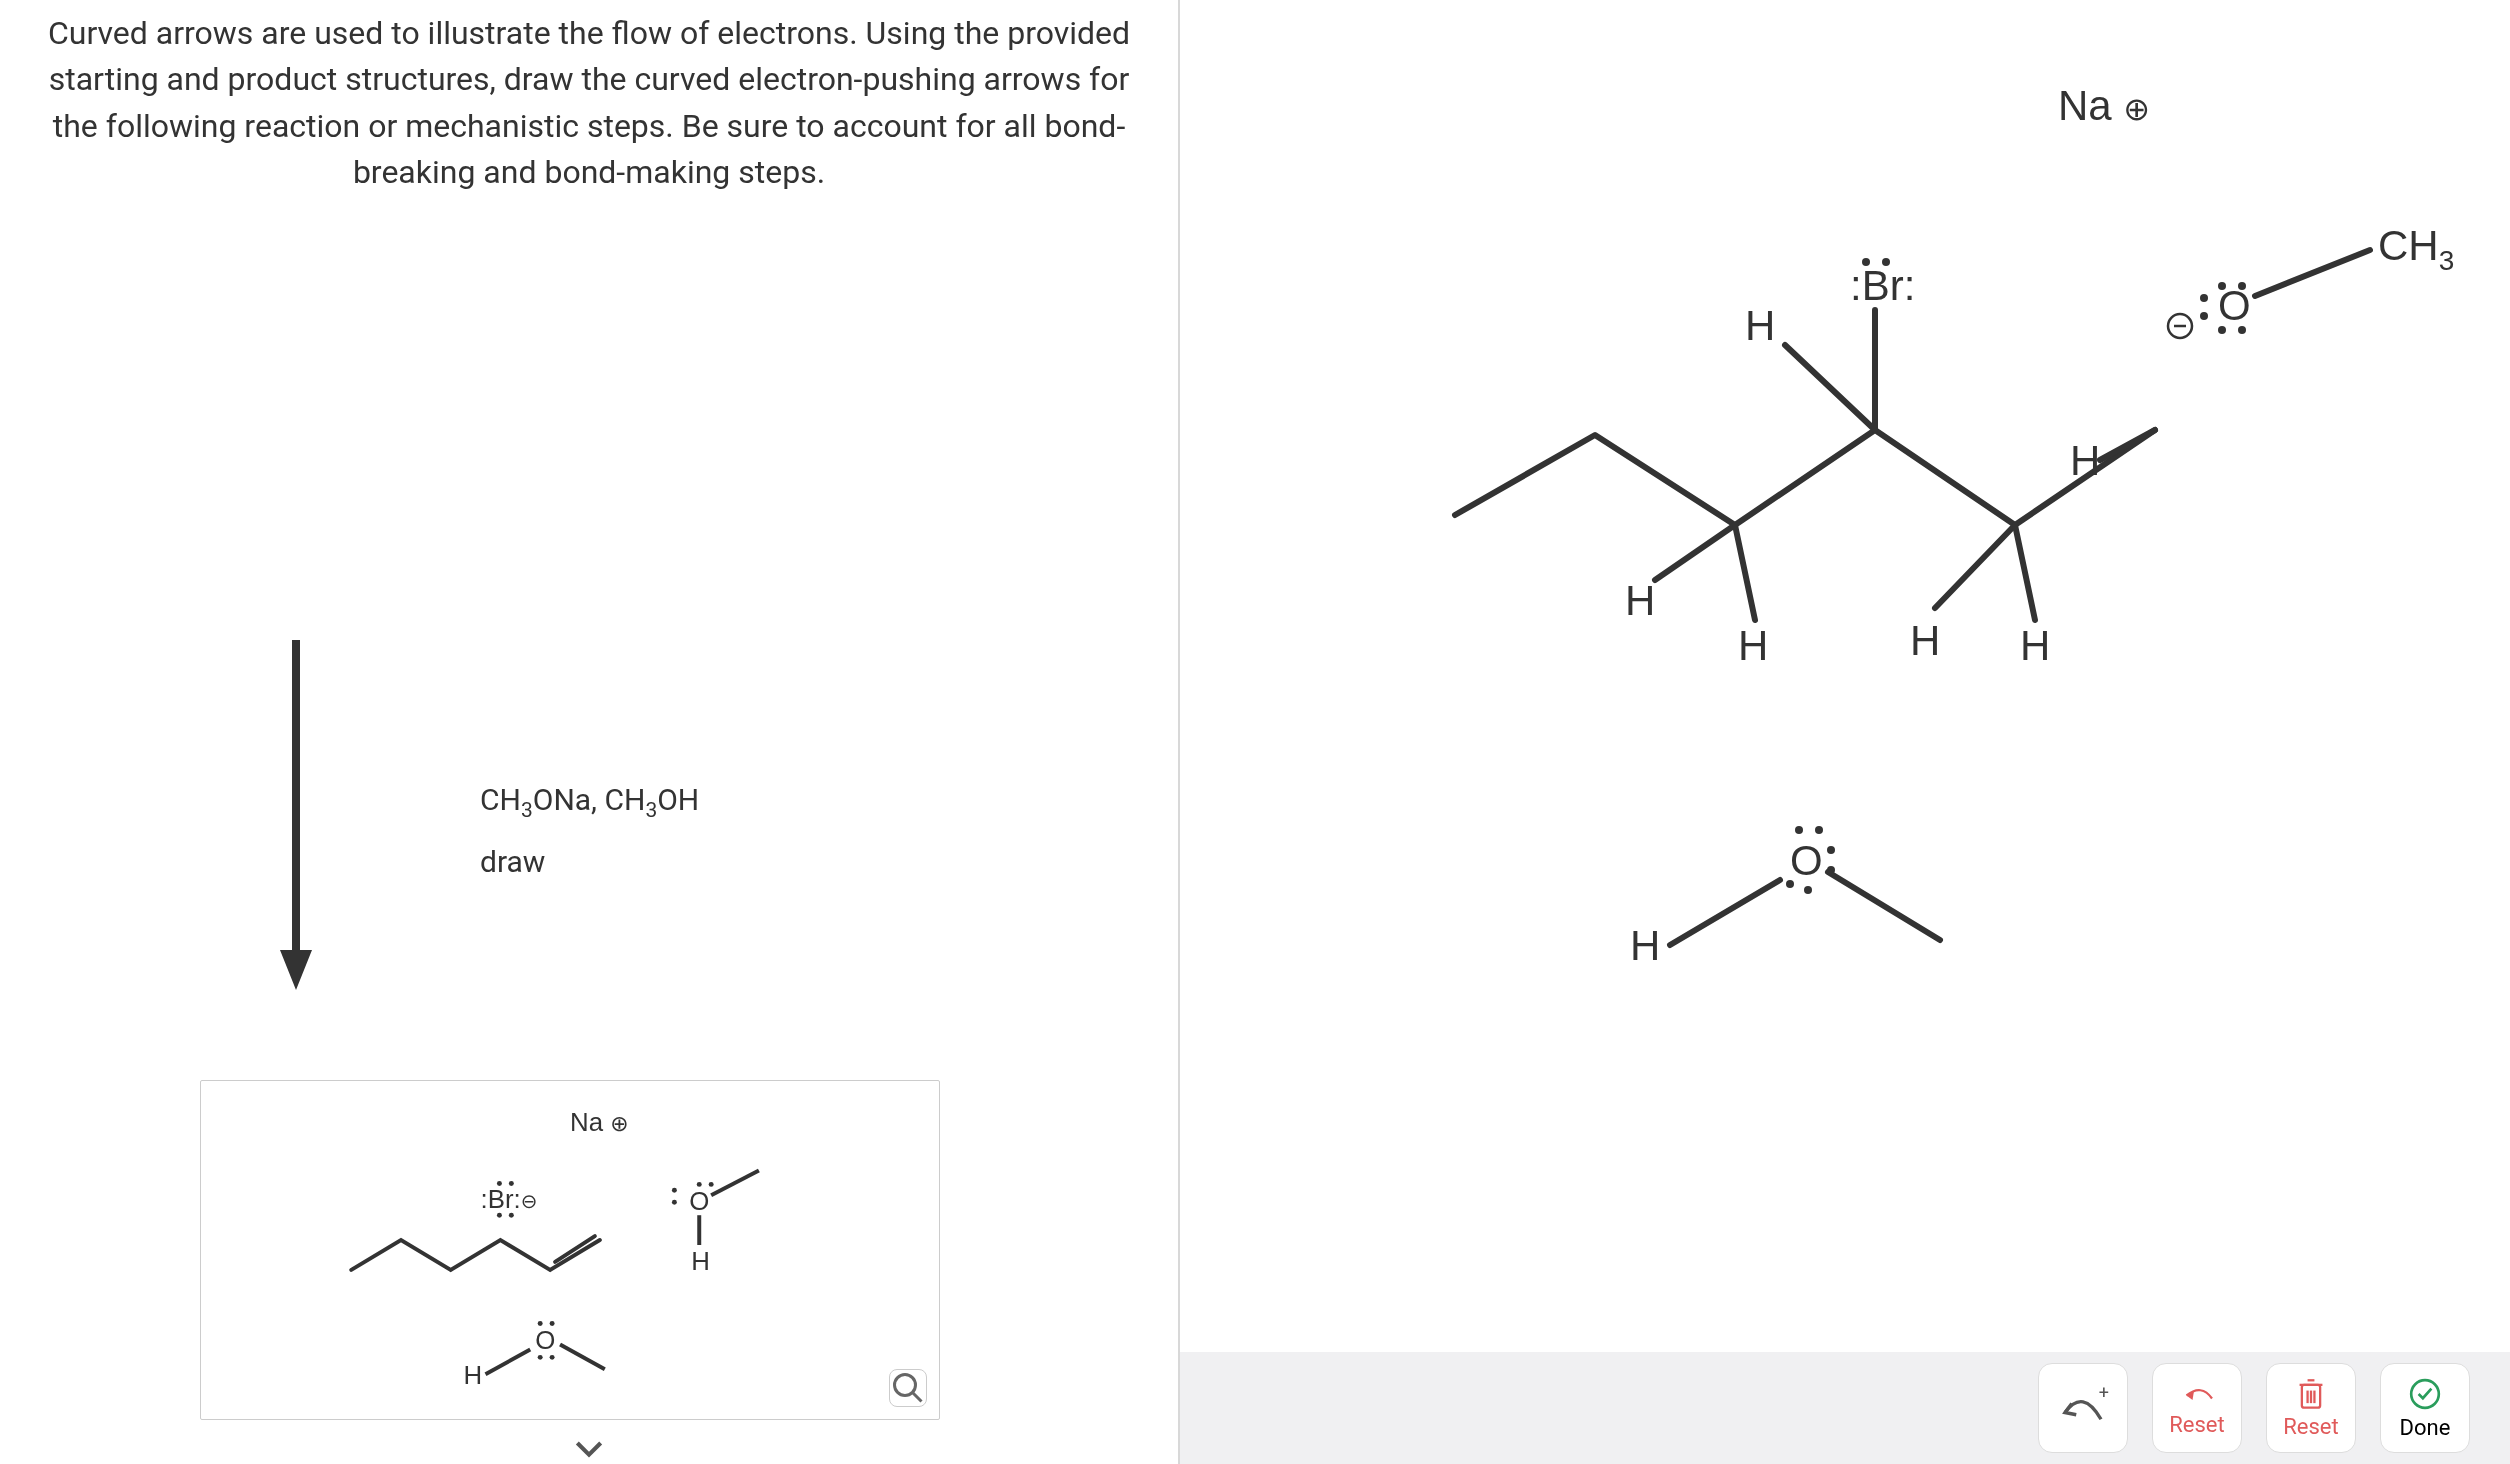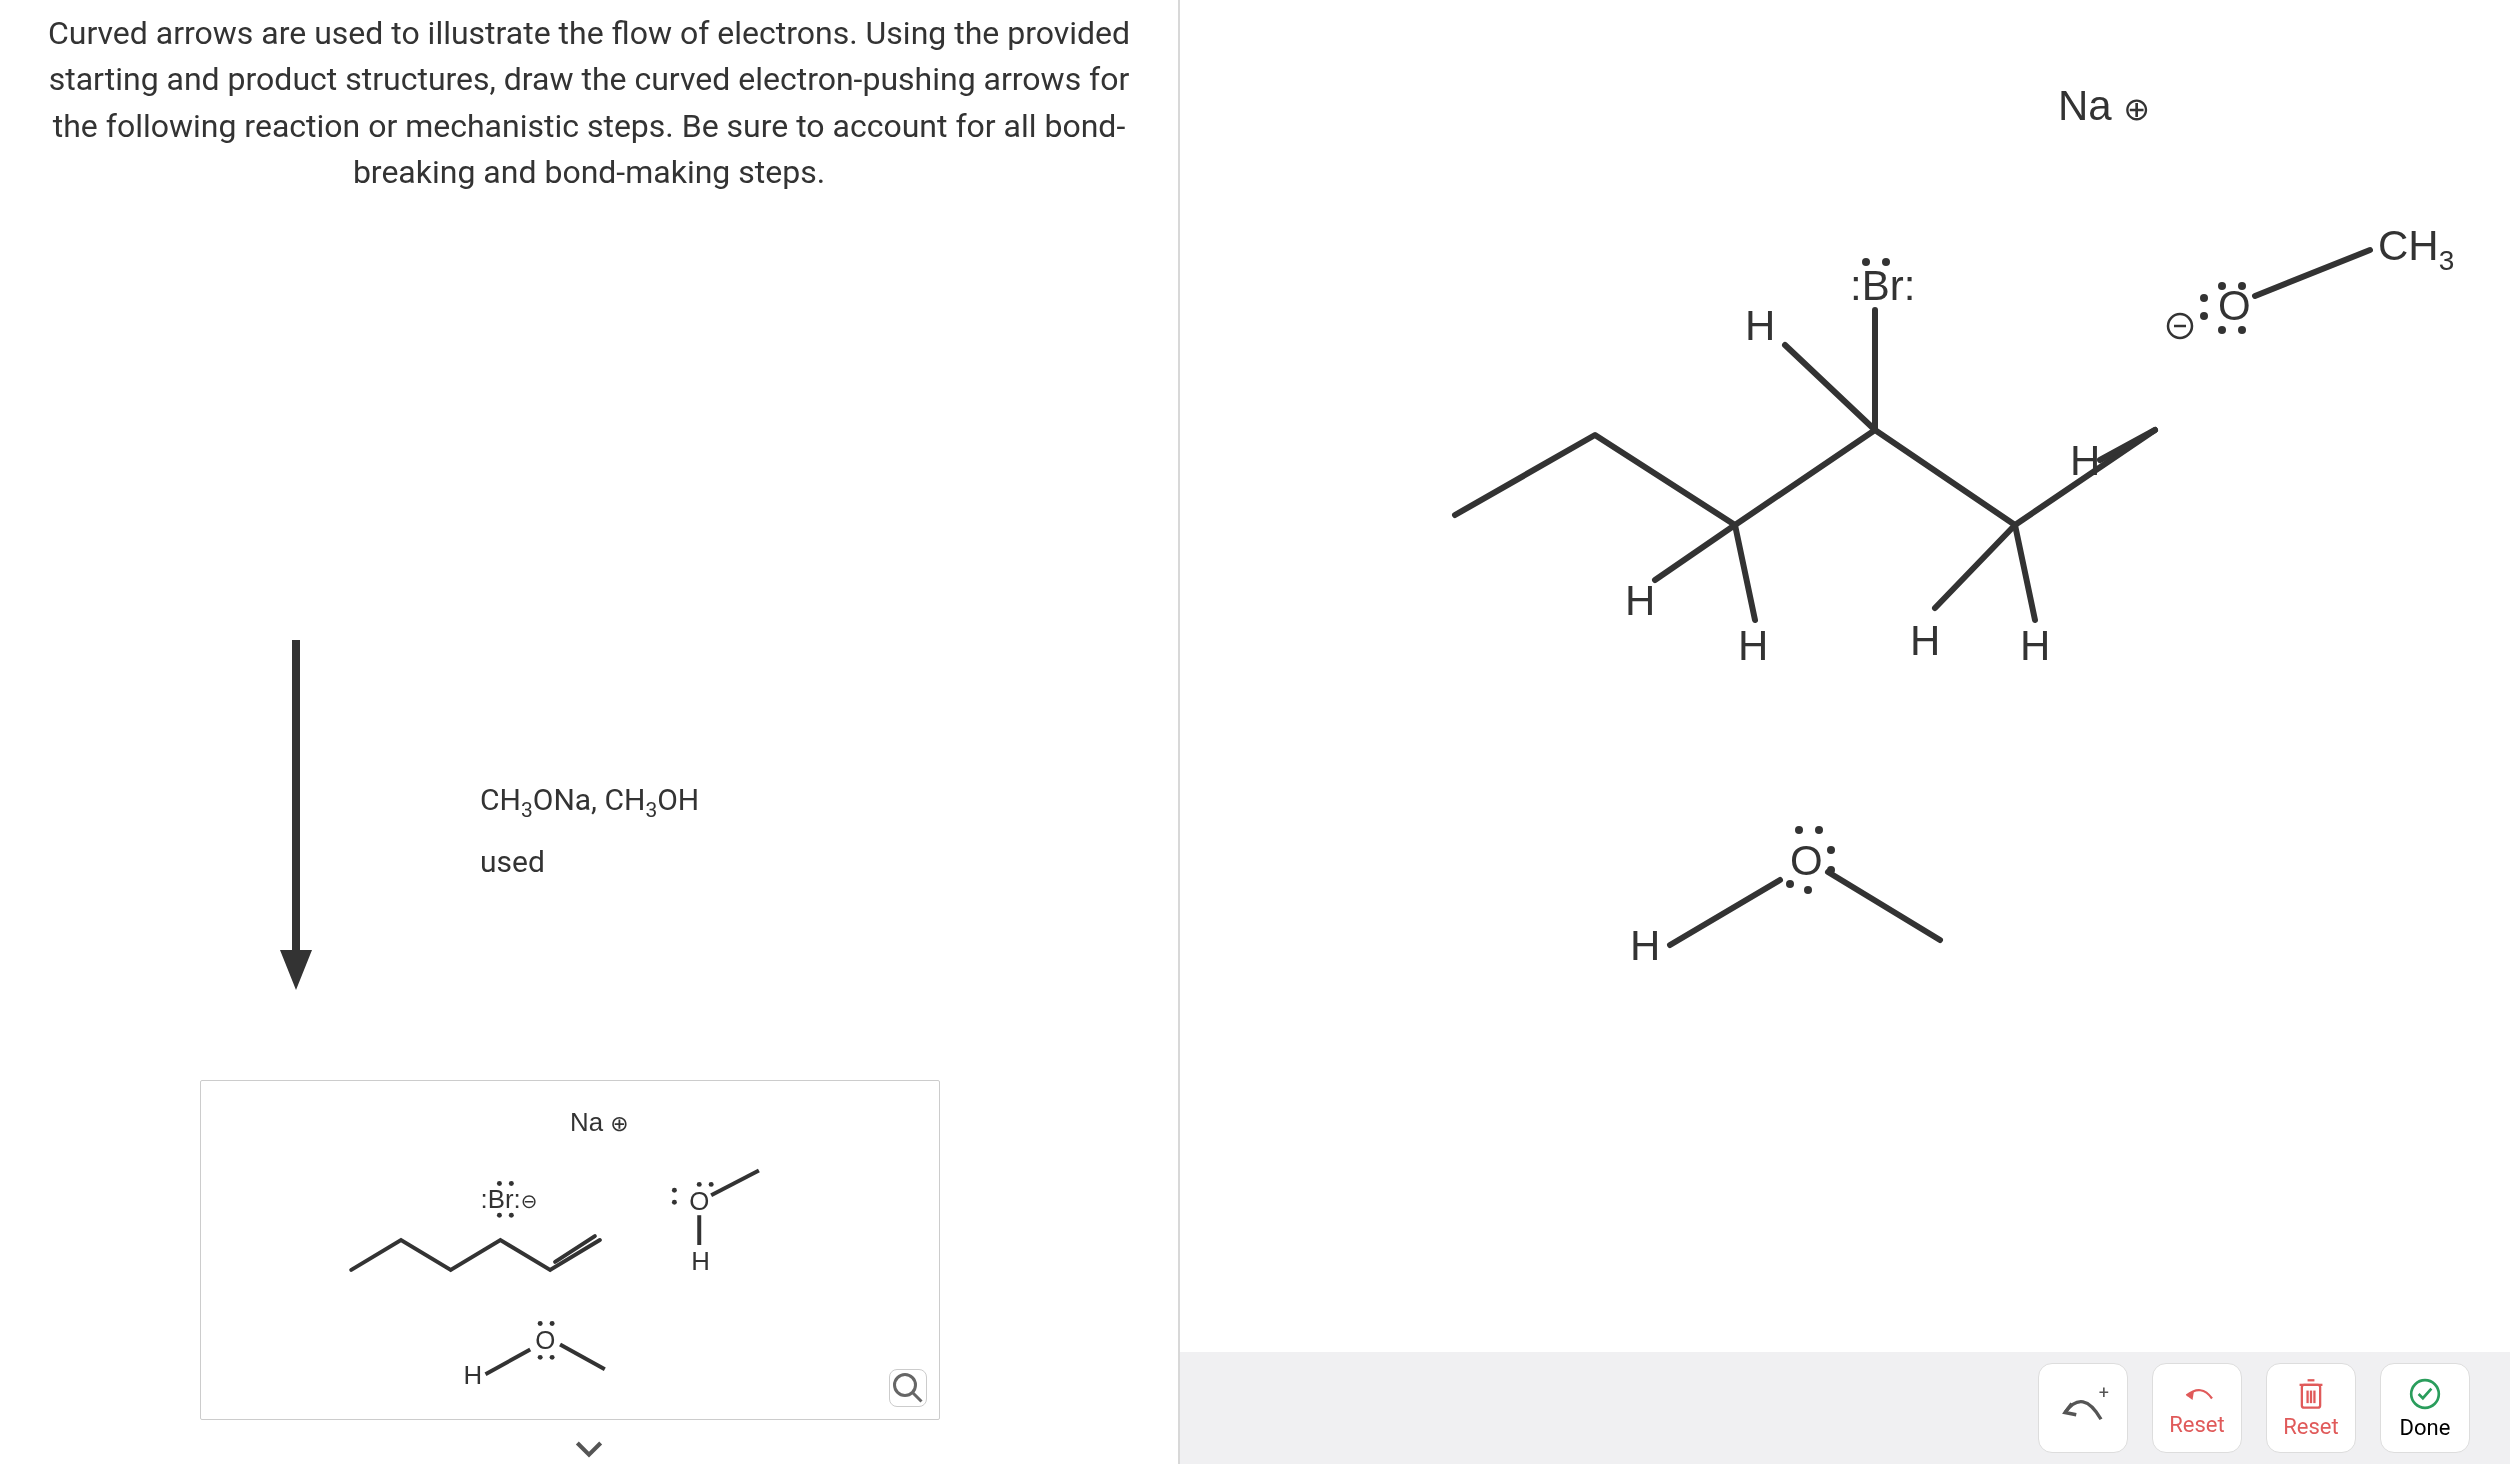--- a/index.html
+++ b/index.html
@@ -41,21 +41,21 @@
     <div class="prompt">Curved arrows are used to illustrate the flow of electrons. Using the provided starting and product structures, draw the curved electron-pushing arrows for the following reaction or mechanistic steps. Be sure to account for all bond-breaking and bond-making steps.</div>
 
 
     <div class="arrow-col">
       <svg class="reaction-arrow-svg" width="500" height="360">
         <line x1="16" y1="0" x2="16" y2="320" stroke="#333" stroke-width="8"></line>
         <polygon points="16,350 0,310 32,310" fill="#333"></polygon>
       </svg>
       <div class="reagents" style="position:absolute; left:200px; top:130px;margin-top:12px;">
         <div><span>CH<span class="sub">3</span>ONa, CH<span class="sub">3</span>OH</span></div>
-        <div class="line2">used</div>
+        <div class="line2">draw</div>
       </div>
     </div>
 
     <div class="product-card">
       <svg viewBox="0 0 740 340">
 
         <text x="370" y="50" font-size="26" fill="#333" class="atom-lbl">Na <tspan font-size="22">⊕</tspan></text>
 
         <text x="280" y="128" font-size="26" fill="#333" class="atom-lbl">:Br:<tspan font-size="20">⊖</tspan></text>
         <circle cx="299" cy="103" r="2.5" fill="#333"></circle>

